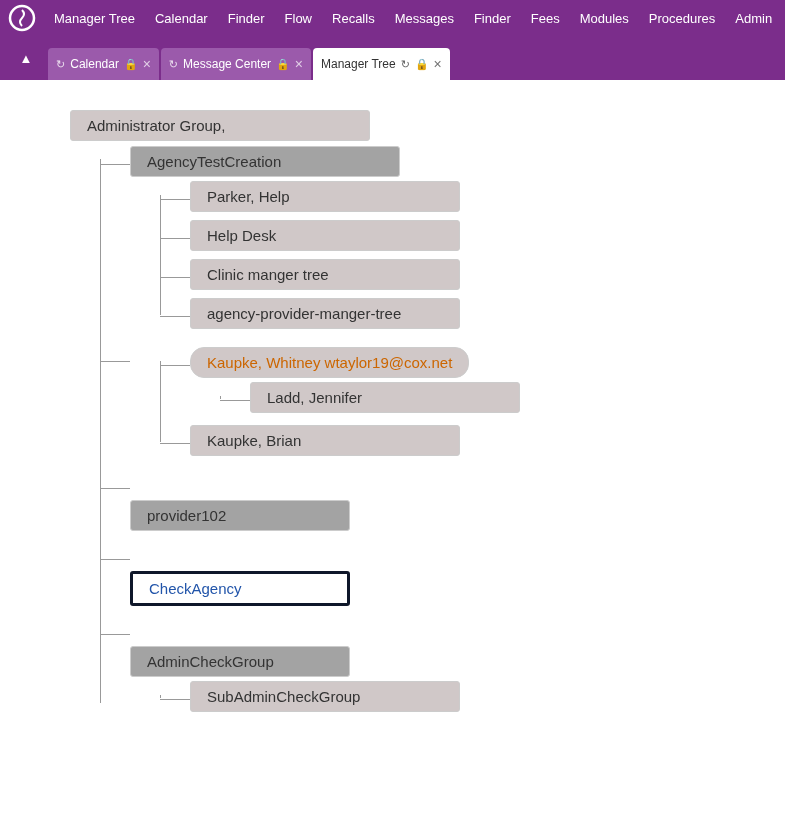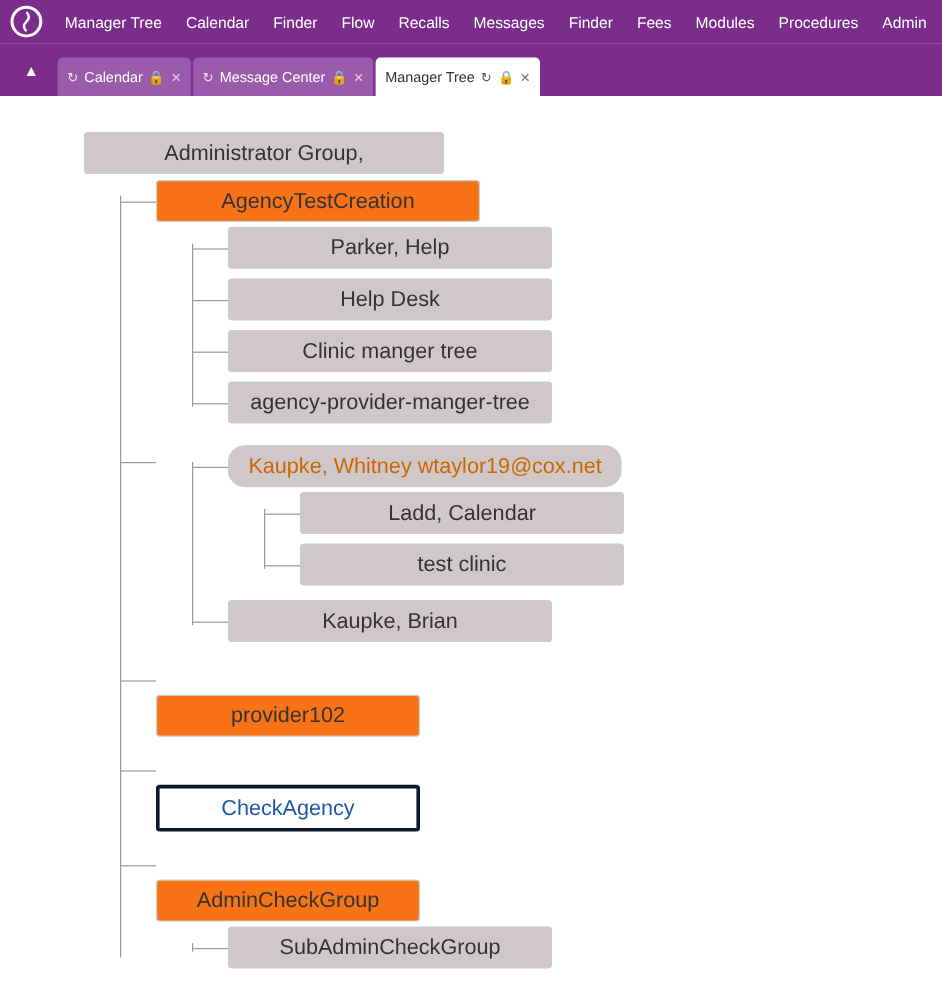--- a/index.html
+++ b/index.html
@@ -90,31 +90,30 @@
     }
 
     
     .tree-container {
       padding: 10px 20px;
     }
     .node-box {
       border: 1px solid #ccc;
       border-radius: 3px;
       padding: 6px 16px;
-      text-align: center;
-      font-size: 18px;
+      font-size: 15px;
       cursor: default;
       white-space: nowrap;
     }
     .node-box.gray-bg {
       background: #d0c8c8;
       color: #333;
     }
     .node-box.white-bg {
-      background: #f97316;
+      background: #a3a3a3;
       color: #333;
     }
 
     
     .root-node {
       display: flex;
       flex-direction: column;
       margin-left: 30px;
     }
     .root-box {
@@ -264,24 +263,21 @@
 
         <div class="level1-item">
           <div style="display:flex; flex-direction:column; align-items:flex-start;">
             <div class="level2-children">
 
               <div class="level2-item">
                 <div style="display:flex; flex-direction:column; align-items:flex-start;">
                   <div class="node-box full-width" style="background:#d0c8c8; color:#cc6600;border-radius:14px;">Kaupke, Whitney wtaylor19@cox.net</div>
                   <div class="level2-children">
                     <div class="level2-item">
-                      <div class="node-box gray-bg full-width">Ladd, Calendar</div>
-                    </div>
-                    <div class="level2-item">
-                      <div class="node-box gray-bg full-width">test clinic</div>
+                      <div class="node-box gray-bg full-width">Ladd, Jennifer</div>
                     </div>
                   </div>
                 </div>
               </div>
 
               <div class="level2-item">
                 <div class="node-box gray-bg full-width">Kaupke, Brian</div>
               </div>
             </div>
           </div>

